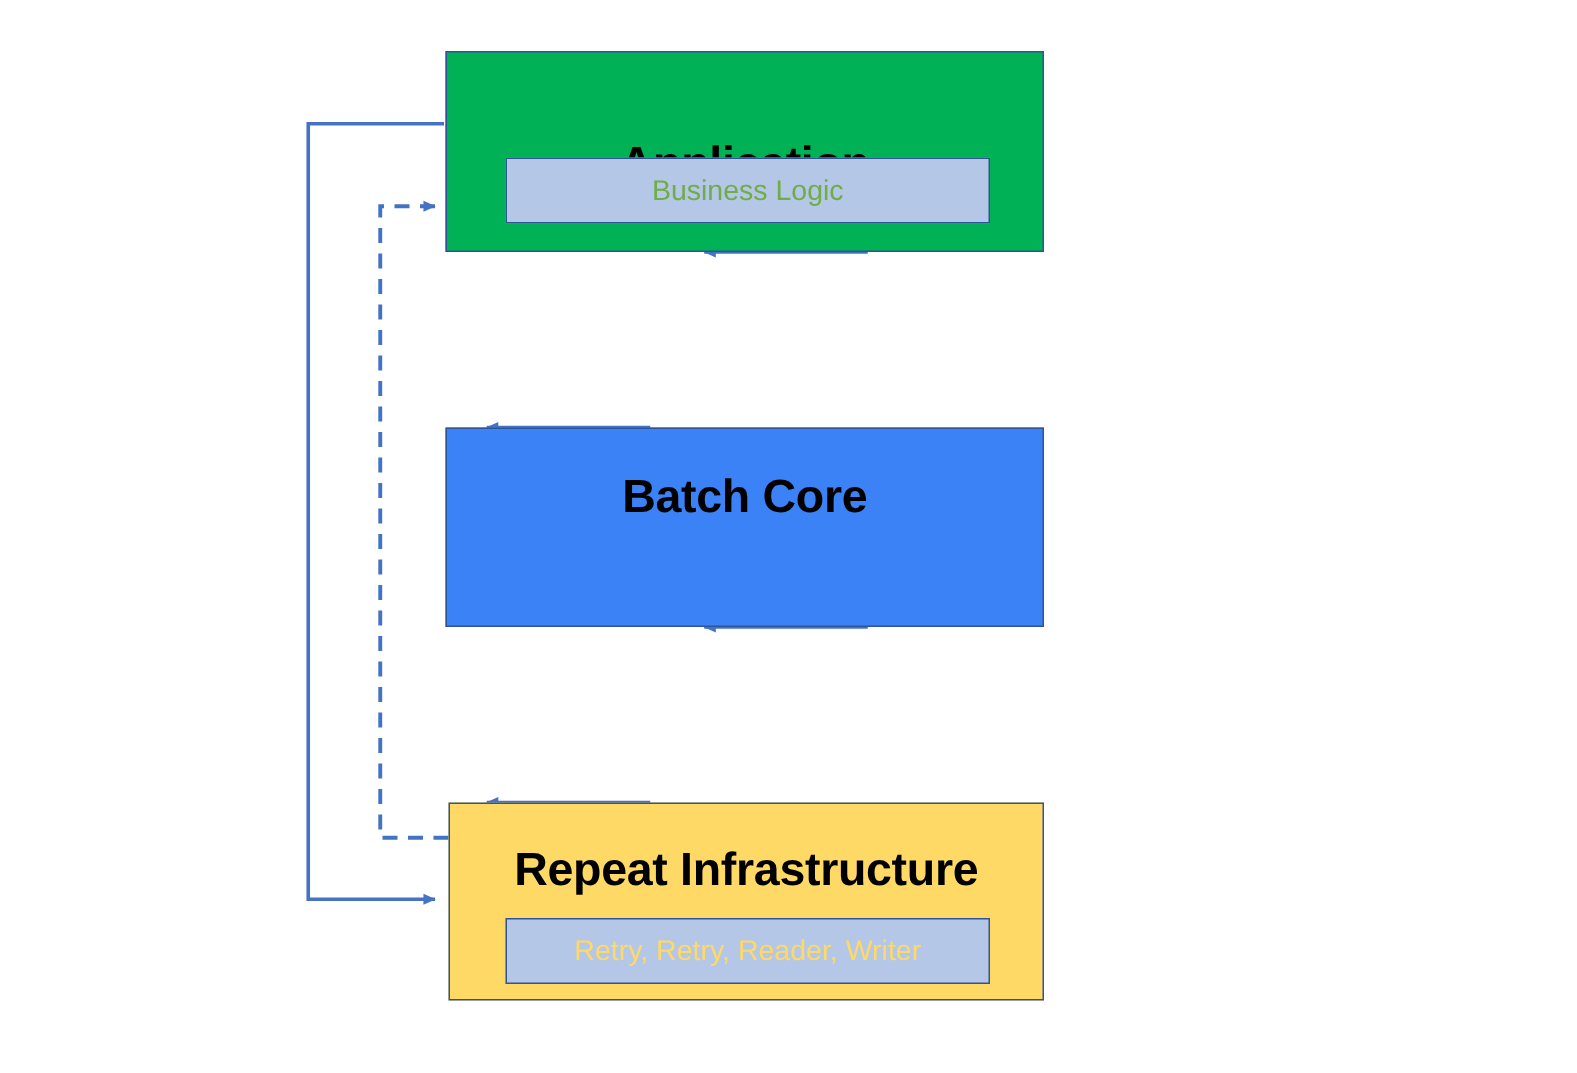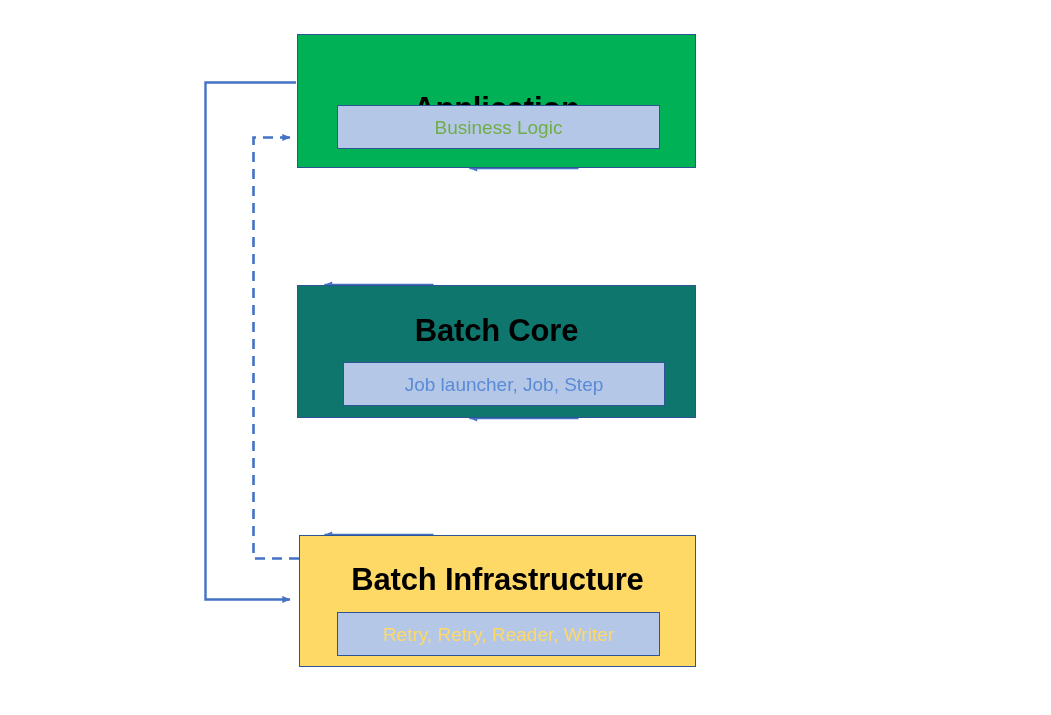--- a/index.html
+++ b/index.html
@@ -79,21 +79,21 @@
     width: 323px;
     height: 44px;
   }
 
   
   #box-batch-core {
     left: 297px;
     top: 285px;
     width: 399px;
     height: 133px;
-    background: #0f766e;
+    background: #3b82f6;
   }
   #box-batch-core .box-title {
     top: 27px;
     font-size: 31px;
   }
   #inner-batch-core {
     left: 45px;
     top: 76px;
     width: 322px;
     height: 44px;
@@ -162,26 +162,23 @@
 
     <div class="box" id="box-application">
       <div class="box-title">Application</div>
       <div class="inner-box" id="inner-application">
         <span class="inner-label" style="color:#70AD47;">Business Logic</span>
       </div>
     </div>
 
     <div class="box" id="box-batch-core">
       <div class="box-title">Batch Core</div>
-      <div class="inner-box" id="inner-batch-core">
-        <span class="inner-label" style="color:#5B8BD5;">Job launcher, Job, Step</span>
-      </div>
     </div>
 
     <div class="box" id="box-batch-infra">
-      <div class="box-title">Batch Infrastructure</div>
+      <div class="box-title">Repeat Infrastructure</div>
       <div class="inner-box" id="inner-batch-infra">
         <span class="inner-label" style="color:#FFD966;">Retry, Retry, Reader, Writer</span>
       </div>
     </div>
 
   </div>
 </div>
 
 </body></html>

